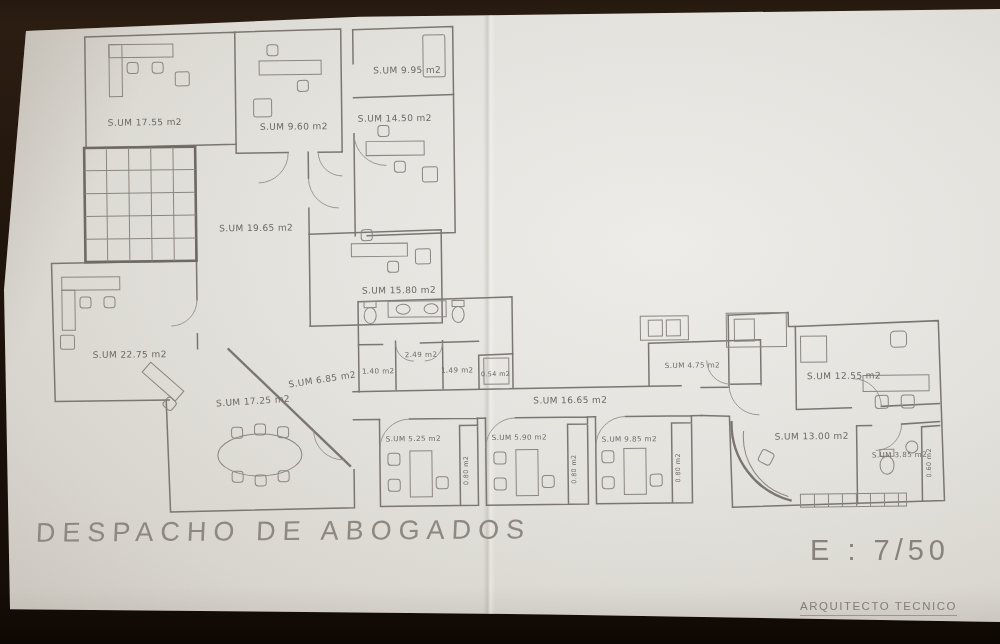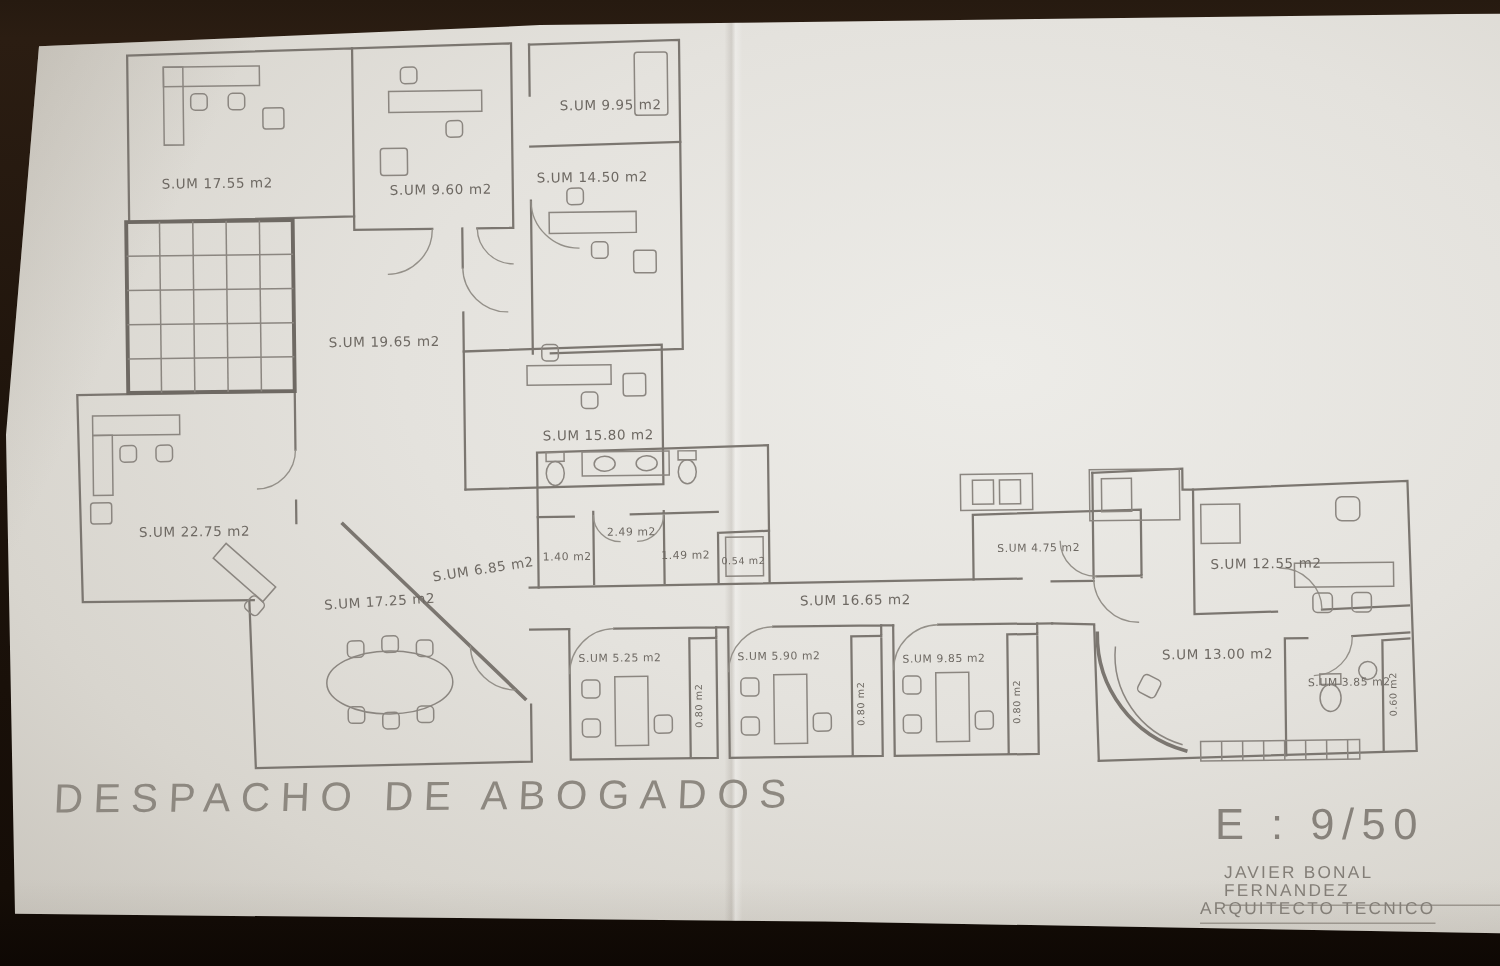--- a/index.html
+++ b/index.html
@@ -214,16 +214,15 @@
         <text class="lbl sm" x="664" y="370">S.UM 4.75 m2</text>
         <text class="lbl" x="806" y="383">S.UM 12.55 m2</text>
         <text class="lbl" x="773" y="443">S.UM 13.00 m2</text>
         <text class="lbl sm" x="870" y="462">S.UM 3.85 m2</text>
         <text class="lbl xs" text-anchor="middle" x="929" y="468" transform="rotate(-90 929 468)">0.60 m2</text>
       </g>
     </g>
   </svg>
 
   <div class="title">DESPACHO DE ABOGADOS</div>
-  <div class="scale">E : 9/50</div>
-  <div class="credit a">JAVIER BONAL FERNANDEZ</div>
+  <div class="scale">E : 7/50</div>
   <div class="credit b">ARQUITECTO TECNICO</div>
 </div>
 
 </body></html>

